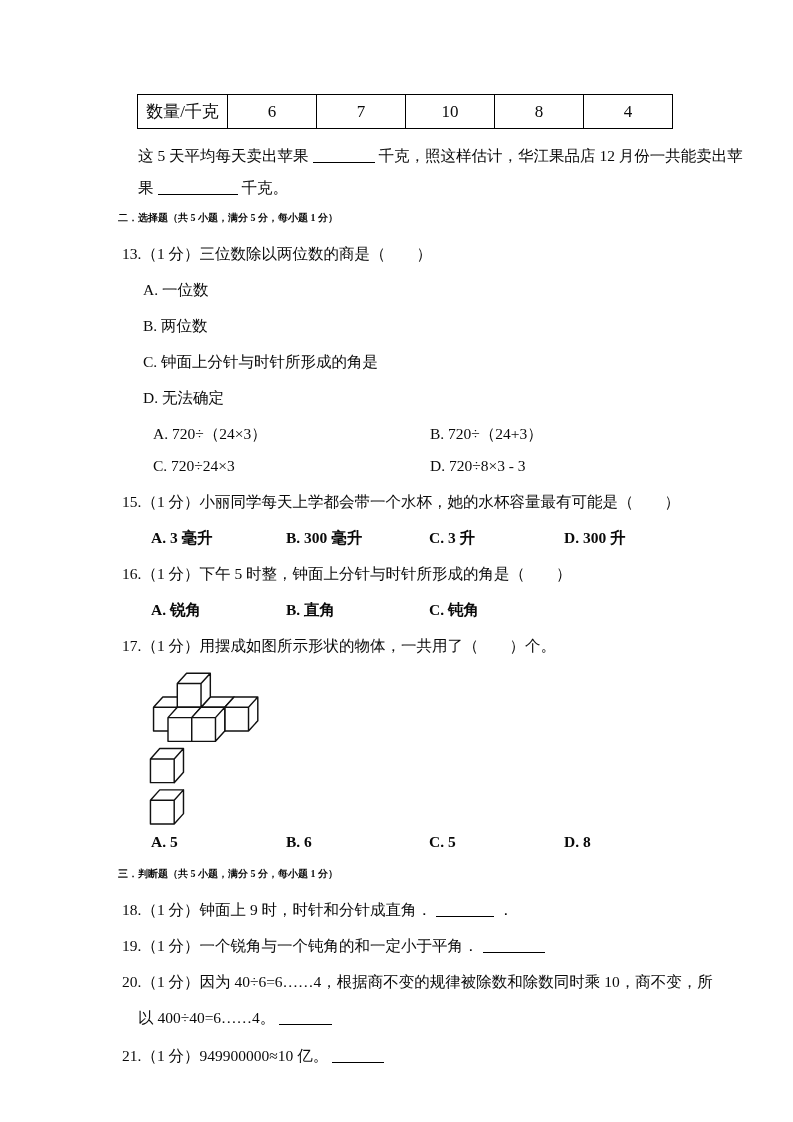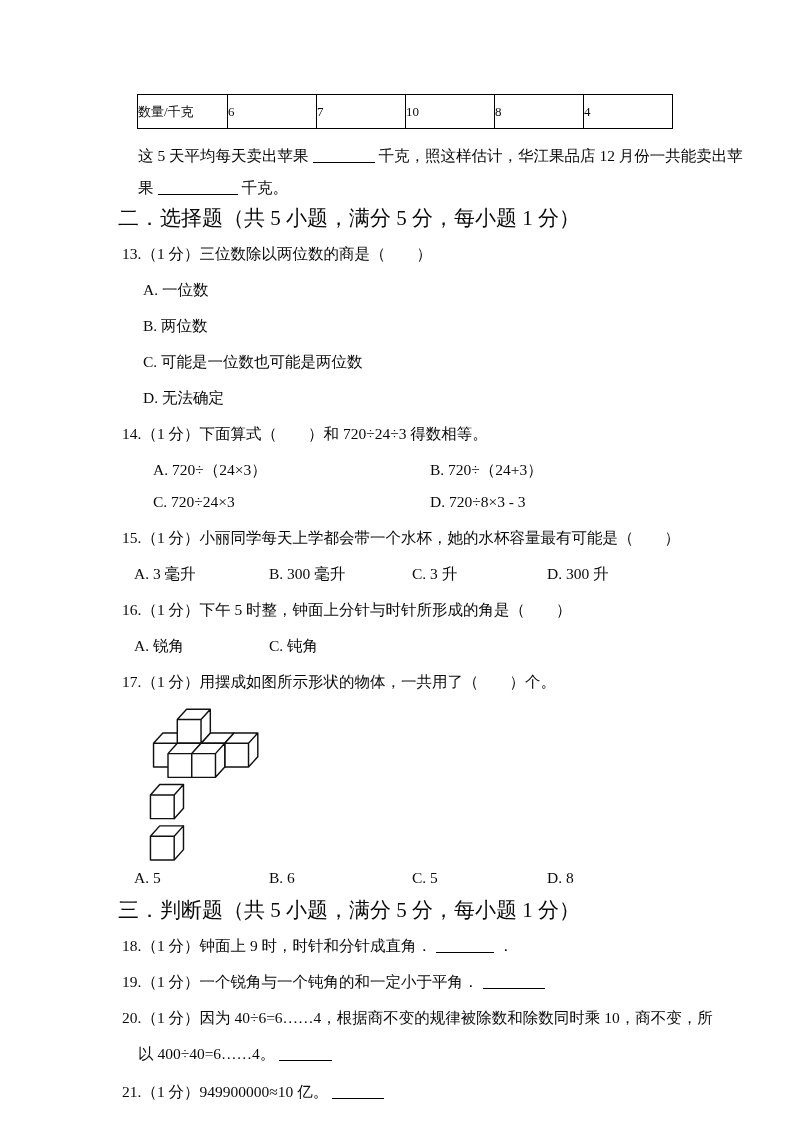--- a/index.html
+++ b/index.html
@@ -3,34 +3,34 @@
 <meta charset="utf-8">
 <style>
   html,body{margin:0;padding:0;}
   body{
     width:793px;height:1122px;background:#ffffff;overflow:hidden;
     font-family:"Liberation Serif","DejaVu Serif",serif;
     color:#0a0a0a;font-size:15.5px;
   }
   .content{padding-left:118px;width:675px;}
   .line{margin:4px;line-height:32px;white-space:nowrap;}
-  .sec{margin:-6px 0 0 0;line-height:32px;font-size:21px;font-weight:normal;white-space:nowrap;}
+  .sec{margin:-6px 0 0 0;line-height:32px;font-size:10px;font-weight:bold;white-space:nowrap;}
   .sec2{margin:0;}
   .qty-table{border-collapse:collapse;margin:94px 0 0 19px;}
   .qty-table td{
-    border:1.6px solid #000;height:33px;text-align:left;
-    font-size:13px;padding:0;
+    border:1.6px solid #000;height:33px;text-align:center;
+    font-size:17px;padding:0;
   }
   .qty-table td.hd{width:89px;}
   .qty-table td.v{width:88px;}
   .para{margin-top:11px;}
   .indent{margin-left:20px;}
   .opts-list{margin-left:21px;}
   .opts-grid2{display:grid;grid-template-columns:277px auto;margin-left:35px;}
-  .opts-grid4{display:grid;grid-template-columns:135px 143px 135px auto;margin-left:16px;}
+  .opts-grid4{display:grid;grid-template-columns:135px 143px 135px auto;margin-left:33px;font-weight:bold;}
   .opts-grid2 p,.opts-grid4 p{margin:0;line-height:32px;white-space:nowrap;}
   .blank{
     display:inline-block;height:13px;border-bottom:1.3px solid #000;
     margin:0 4px;position:relative;top:2px;
   }
   .figure-row{margin:4px 0 0 20px;height:160px;}
   .cube-fig{display:block;}
 </style>
 </head>
 <body>
@@ -55,27 +55,26 @@
     <span>果</span><span class="blank" style="width:80px"></span><span>千克。</span>
   </p>
 
   <h3 class="sec">二．选择题（共 5 小题，满分 5 分，每小题 1 分）</h3>
 
   <div>
     <p class="line">13.（1 分）三位数除以两位数的商是（　　）</p>
     <div class="opts-list">
       <p class="line">A. 一位数</p>
       <p class="line">B. 两位数</p>
-      <p class="line">C. 可能是一位数也可能是两位数</p>
+      <p class="line">C. 钟面上分针与时针所形成的角是</p>
       <p class="line">D. 无法确定</p>
     </div>
   </div>
 
   <div>
-    <p class="line">14.（1 分）下面算式（　　）和 720÷24÷3 得数相等。</p>
     <div class="opts-grid2">
       <p>A. 720÷（24×3）</p>
       <p>B. 720÷（24+3）</p>
       <p>C. 720÷24×3</p>
       <p>D. 720÷8×3 - 3</p>
     </div>
   </div>
 
   <div>
     <p class="line">15.（1 分）小丽同学每天上学都会带一个水杯，她的水杯容量最有可能是（　　）</p>
@@ -84,20 +83,21 @@
       <p>B. 300 毫升</p>
       <p>C. 3 升</p>
       <p>D. 300 升</p>
     </div>
   </div>
 
   <div>
     <p class="line">16.（1 分）下午 5 时整，钟面上分针与时针所形成的角是（　　）</p>
     <div class="opts-grid4">
       <p>A. 锐角</p>
+      <p>B. 直角</p>
       <p>C. 钝角</p>
     </div>
   </div>
 
   <div>
     <p class="line">17.（1 分）用摆成如图所示形状的物体，一共用了（　　）个。</p>
 
     <div class="figure-row">
       <svg class="cube-fig" width="124" height="160" viewBox="0 0 120 155" fill="#ffffff" stroke="#111111" stroke-width="1.4" stroke-linejoin="round">
         <g>

